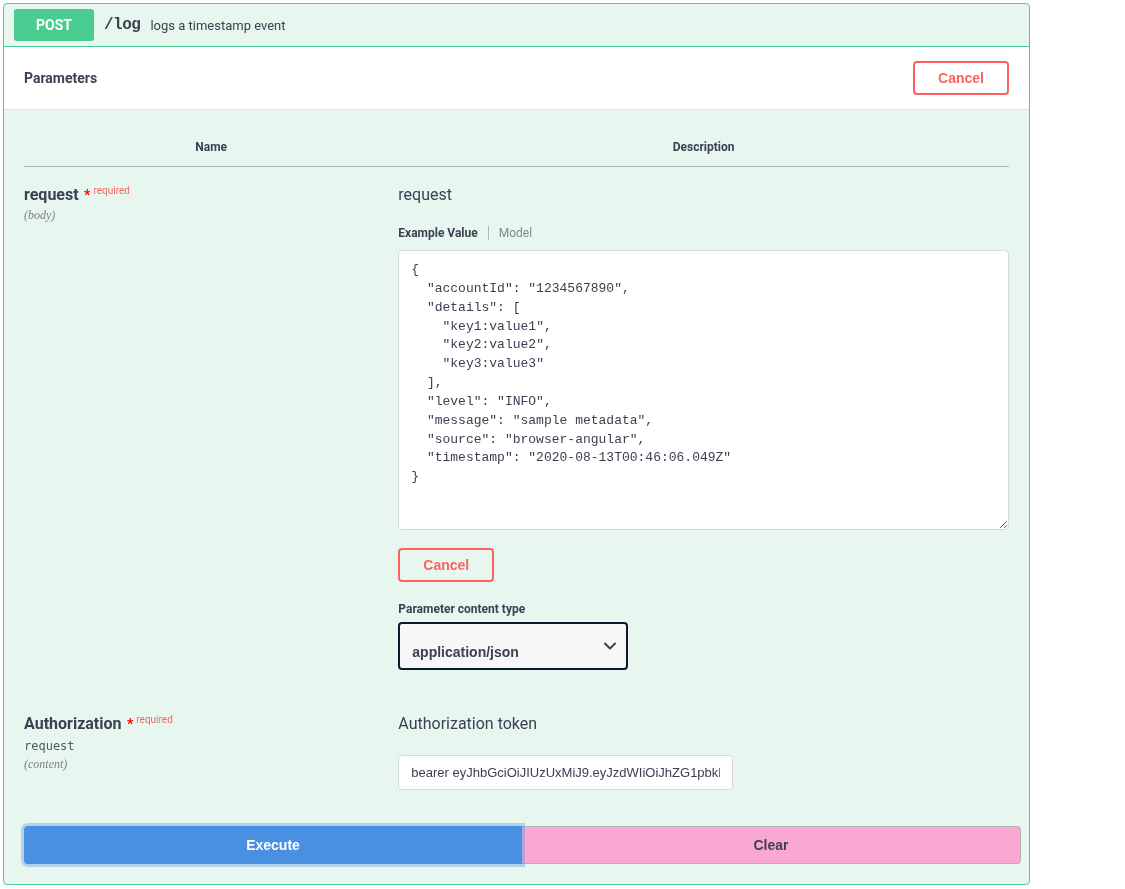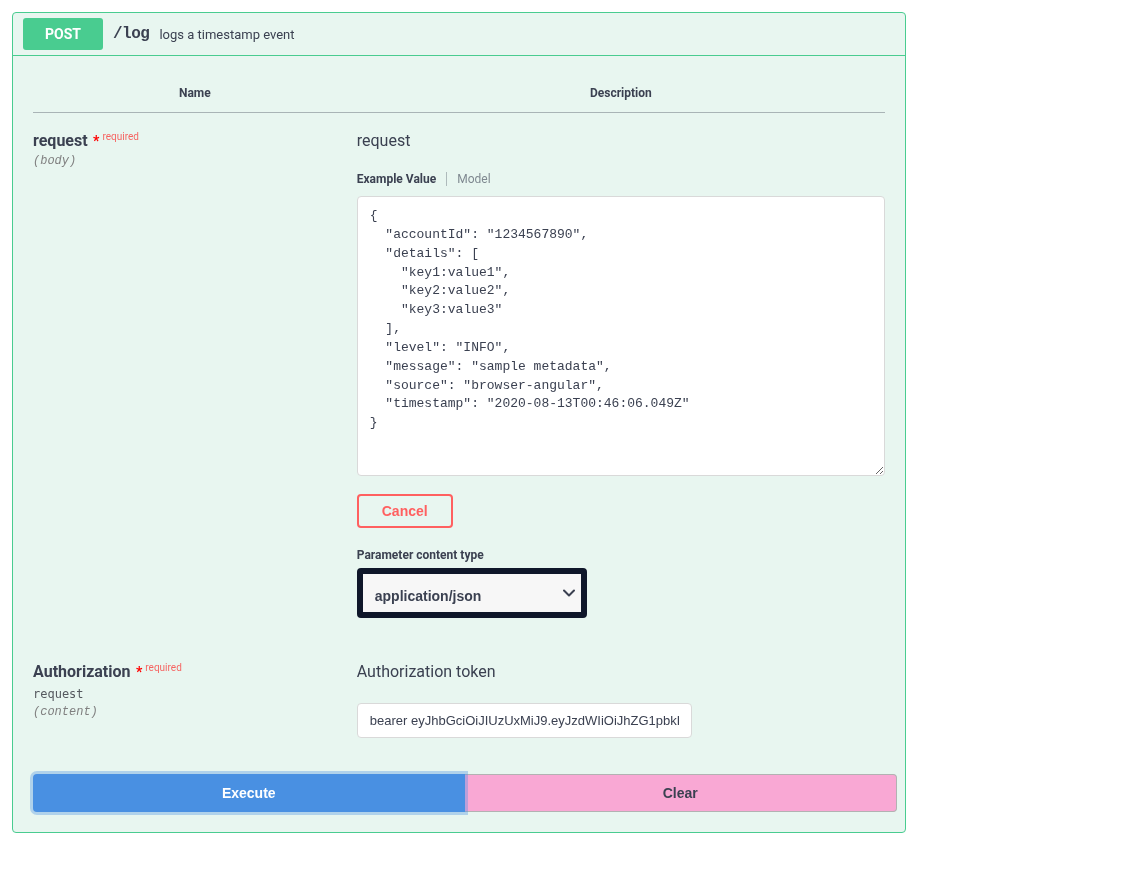--- a/index.html
+++ b/index.html
@@ -3,25 +3,25 @@
 <meta charset="utf-8">
 <style>
   * { box-sizing: border-box; margin: 0; padding: 0; }
   body {
     font-family: -apple-system, BlinkMacSystemFont, "Segoe UI", Roboto, "Helvetica Neue", Arial, sans-serif;
     background: #fff;
     font-size: 14px;
     color: #3b4151;
   }
   .opblock {
-    width: 894px;
+    width: 1027px;
     border: 1px solid #49cc90;
     border-radius: 4px;
     background: #e8f6f0;
-    margin: 12px;
+    margin: 3px;
   }
   .opblock-summary {
     display: flex;
     align-items: center;
     padding: 5px 10px;
     border-bottom: 1px solid #49cc90;
     cursor: pointer;
     gap: 10px;
   }
   .method-badge {
@@ -101,21 +101,21 @@
     vertical-align: super;
     margin-left: 3px;
   }
   .param-type {
     font-family: "SFMono-Regular", Consolas, monospace;
     font-size: 12px;
     color: #55595f;
     margin-top: 6px;
   }
   .param-in {
-    font-family: Liberation Mono, monospace;
+    font-family: Liberation Serif, serif;
     font-size: 12px;
     color: #808080;
     font-style: italic;
     margin-top: 4px;
   }
   .desc-heading {
     font-size: 16px;
     color: #3b4151;
     font-weight: 400;
     margin-bottom: 22px;
@@ -161,23 +161,23 @@
     color: #3b4151;
     margin-top: 20px;
     margin-bottom: 6px;
   }
   .select-wrap {
     position: relative;
     width: 230px;
   }
   select.content-type {
     width: 100%;
-    border: 6px solid #0f172a;
-    border-radius: 4px;
-    padding: 14px 30px 8px 12px;
+    border: 2px solid #0f172a;
+    border-radius: 4px;
+    padding: 20px 30px 8px 12px;
     font-size: 14px;
     font-weight: 700;
     color: #3b4151;
     background: #f7f7f7;
     appearance: none;
     -webkit-appearance: none;
     cursor: pointer;
   }
   .chevron {
     position: absolute;
@@ -231,20 +231,24 @@
 <body>
 
 <div class="opblock">
 
   <div class="opblock-summary">
     <span class="method-badge">POST</span>
     <span class="path">/log</span>
     <span class="summary-desc">logs a timestamp event</span>
   </div>
 
+  <div class="parameters-header">
+    <h4>Parameters</h4>
+    <button class="btn btn-cancel">Cancel</button>
+  </div>
 
   <div class="params-body">
     <table class="parameters">
       <thead>
         <tr>
           <th class="col-name">Name</th>
           <th>Description</th>
         </tr>
       </thead>
       <tbody>

